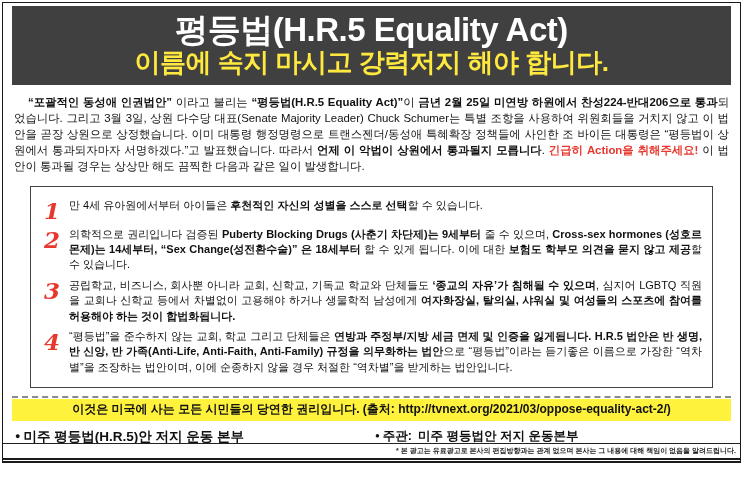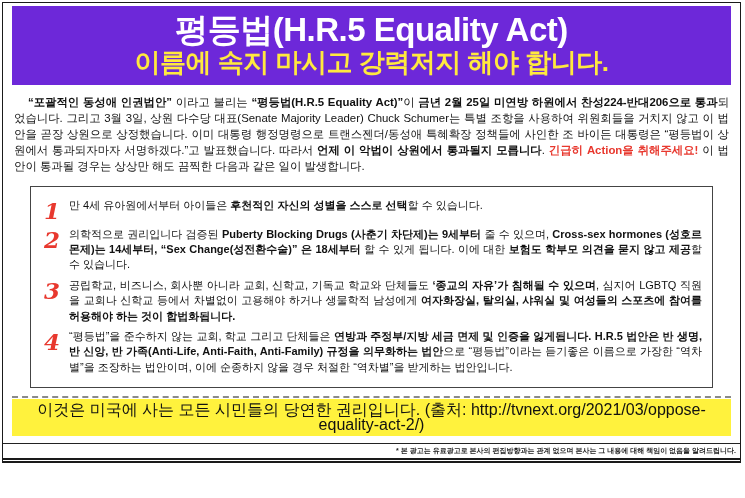--- a/index.html
+++ b/index.html
@@ -7,36 +7,36 @@
     width:745px;height:498px;background:#ffffff;position:relative;
     font-family:"Liberation Sans","DejaVu Sans",sans-serif;
     -webkit-font-smoothing:antialiased;
   }
   .ad{
     position:absolute;left:2px;top:2px;width:739px;height:461px;
     box-sizing:border-box;border:1px solid #1a1a1a;border-bottom:5px double #1a1a1a;
     background:#fff;overflow:hidden;
   }
   
-  .banner{margin:3px 9px 0;background:#6d28d9;text-align:center;padding:6px 0 8px;}
+  .banner{margin:3px 9px 0;background:#404040;text-align:center;padding:6px 0 8px;}
   .banner-title{font-size:33px;font-weight:bold;color:#ffffff;line-height:1.08;letter-spacing:-0.5px;}
   .banner-subtitle{font-size:26px;font-weight:bold;color:#ffe93e;line-height:1.12;letter-spacing:-0.5px;}
   
   .intro{margin:9px 11px 12px;font-size:11.4px;line-height:16px;text-align:justify;color:#111;text-indent:14px;}
   
   .numbered-box{margin:9px 27px 0;border:1px solid #444;padding:6px 10px 7px 4px;}
   .item{display:flex;margin:5px 0;}
   .num{flex:0 0 34px;text-align:center;font-family:"DejaVu Serif",serif;font-style:italic;
        font-weight:bold;font-size:23px;color:#e8382e;line-height:0.95;padding-top:2px;}
   .item-text{flex:1;font-size:11px;line-height:15.4px;text-align:justify;color:#111;}
   
   .dashed{margin:8px 9px 1px;border-top:2px dashed #8a8a8a;height:0;}
   .cta{margin:0 9px 0;background:#fff23d;text-align:center;padding:3px 6px 4px;}
   .cta-line1{font-size:12px;font-weight:bold;color:#111;line-height:16px;}
-  .cta-line2{font-size:16px;font-weight:normal;color:#111;line-height:15px;}
+  .cta-line2{font-size:12px;font-weight:bold;color:#111;line-height:15px;}
   .b{font-weight:bold;}
   .red{color:#e8382e;}
   
   .footer{display:flex;margin:7px 12px 0;}
   .f-left{width:352px;}
   .f-right{flex:1;padding-left:8px;}
   .f-left-title{font-size:13.5px;font-weight:bold;color:#111;margin-bottom:2px;}
   .lt-bullet{font-size:9px;vertical-align:2px;margin-right:3px;}
   .frow{display:flex;font-size:12.5px;font-weight:bold;color:#111;margin-bottom:5px;}
   .fbullet{font-size:8px;margin:3px 3px 0 0;flex:none;}

